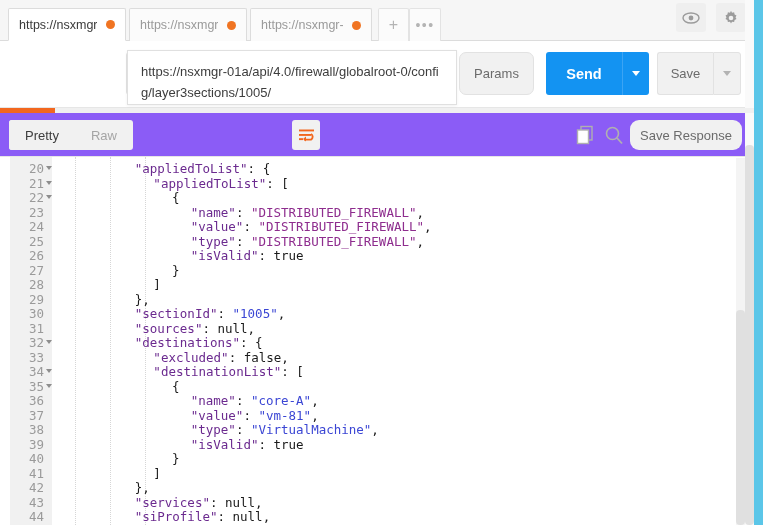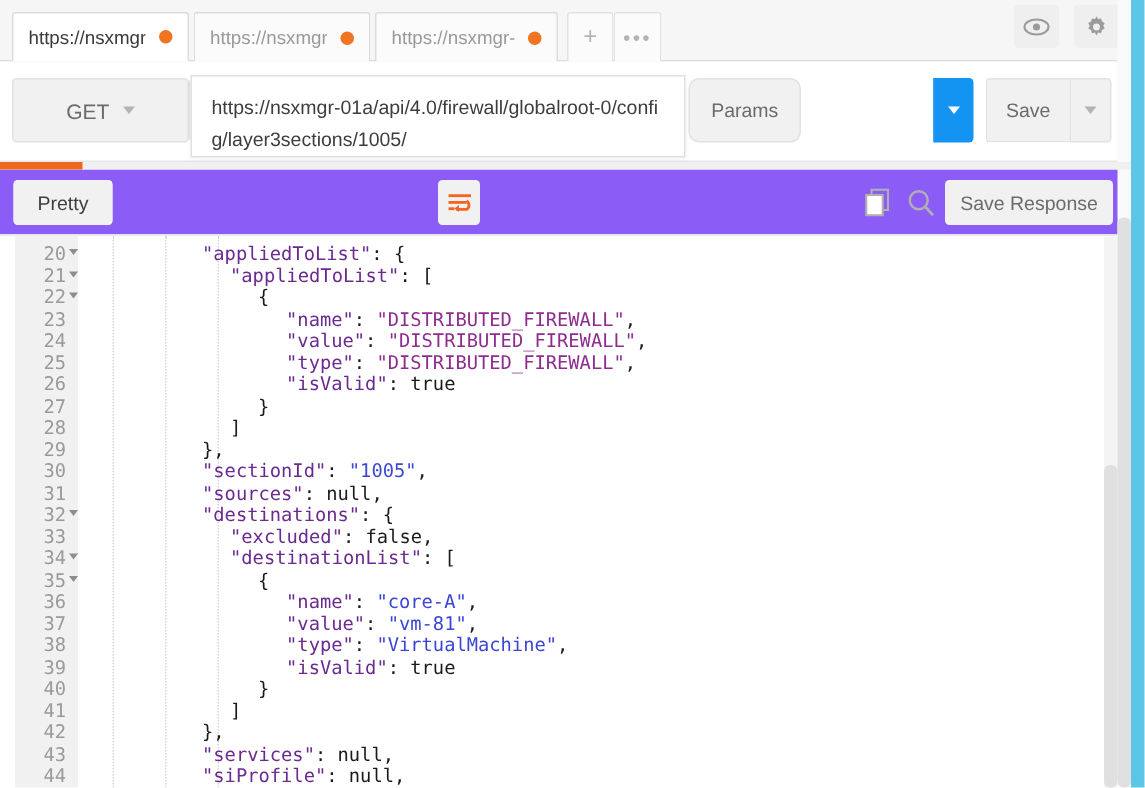--- a/index.html
+++ b/index.html
@@ -302,21 +302,21 @@
   #search-icon {
     position: absolute;
     left: 604px; top: 12px;
     width: 20px; height: 20px;
   }
   #save-response-btn {
     position: absolute;
     left: 630px; top: 7px;
     width: 112px; height: 30px;
     background: #f1f1f1;
-    border-radius: 3px;
+    border-radius: 9px;
     display: flex; align-items: center; justify-content: center;
     font-size: 13px; color: #6b6b6b;
   }
 
   
   #code-viewer {
     position: absolute;
     left: 0; top: 157px;
     width: 754px;
     height: 368px;
@@ -442,43 +442,41 @@
   </div>
   <div class="icon-sq" id="env-gear">
     <svg width="16" height="16" viewBox="0 0 16 16">
       <path d="M8 0.8l1 1.9 2.1-.4.5 2.1 1.9 1-1 1.8 1 1.8-1.9 1-.5 2.1-2.1-.4-1 1.9-1-1.9-2.1.4-.5-2.1-1.9-1 1-1.8-1-1.8 1.9-1 .5-2.1 2.1.4z" fill="#9b9b9b"></path>
       <circle cx="8" cy="8" r="2.3" fill="#f0f0f0"></circle>
     </svg>
   </div>
 </div>
 
 <div id="request-row">
-  <div id="method-box">
-    <span>GET</span>
-    <span class="chev"></span>
-  </div>
   <div id="url-box"></div>
   <div id="params-btn">Params</div>
+  <div id="send-btn">Send</div>
   <div id="send-caret">
     <span class="chev"></span>
   </div>
   <div id="save-btn">Save</div>
   <div id="save-caret">
     <span class="chev"></span>
   </div>
 </div>
 
 <div id="url-tooltip">https://nsxmgr-01a/api/4.0/firewall/globalroot-0/config/layer3sections/1005/</div>
 
 <div id="loading-track"></div>
 <div id="loading-bar"></div>
 
 <div id="response-toolbar">
   <div id="view-tabs">
     <div class="view-tab active">Pretty</div>
+    <div class="view-tab">Raw</div>
   </div>
   <div id="wrap-btn">
     <svg width="17" height="15" viewBox="0 0 17 15">
       <rect x="1" y="1.5" width="15" height="1.9" fill="#f2671f"></rect>
       <rect x="1" y="6" width="12" height="1.9" fill="#f2671f"></rect>
       <path d="M13 6 a3.2 3.2 0 0 1 0 5.6 H6" fill="none" stroke="#f2671f" stroke-width="1.9"></path>
       <path d="M8 8.6 L5 11 L8 13.4 Z" fill="#f2671f"></path>
       <rect x="1" y="10.2" width="4" height="1.9" fill="#f2671f"></rect>
     </svg>
   </div>

